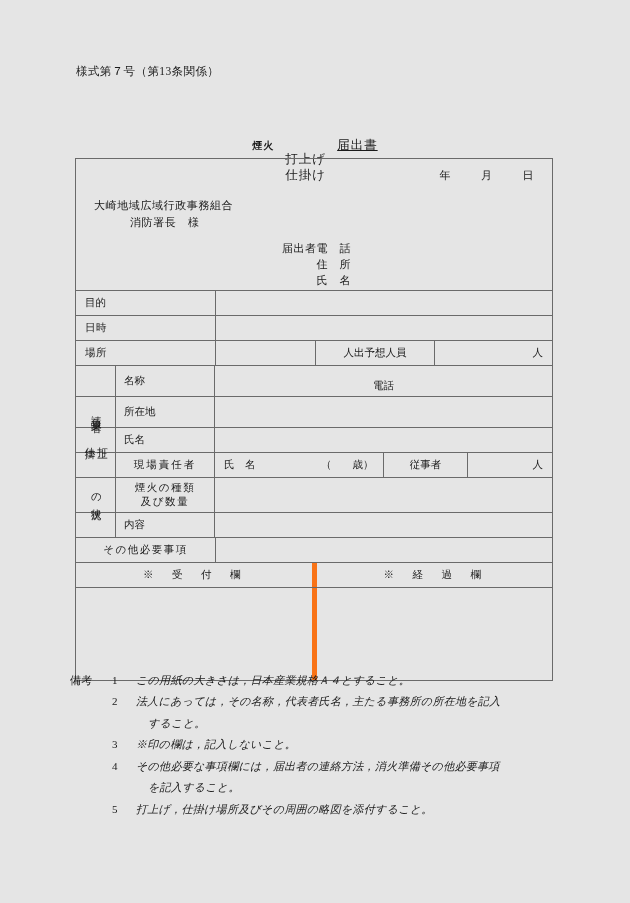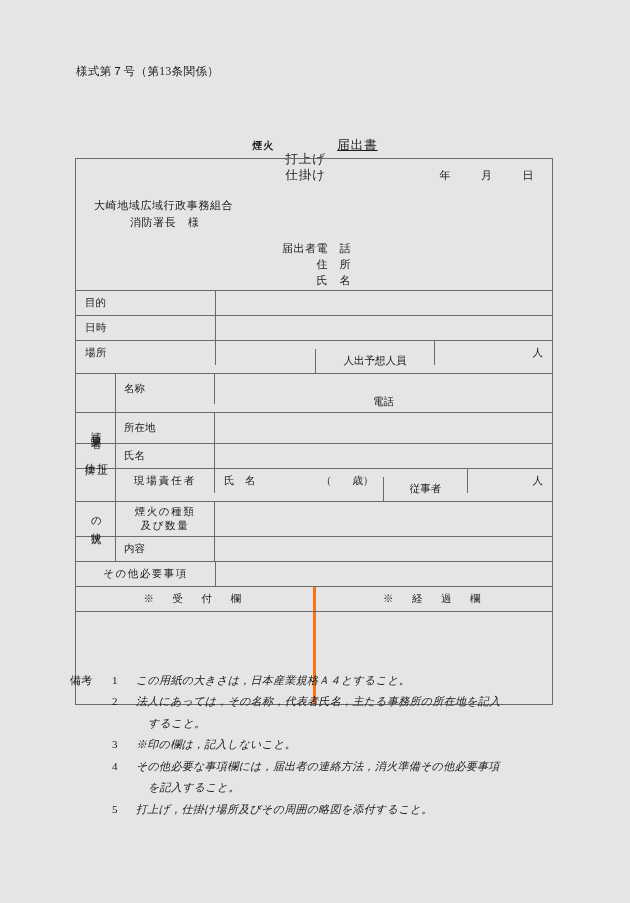--- a/index.html
+++ b/index.html
@@ -159,42 +159,42 @@
     align-items: center;
     line-height: 1.35;
     padding: 0 6px;
   }
   .sublbl.twoline span { display: block; letter-spacing: 1.6px; }
 
   .cell { flex: 1; box-sizing: border-box; }
   .cell.bl { border-left: 1px solid #6a6a6a; }
   .cell.pad { padding: 0 9px; display: flex; align-items: center; }
   .cell.rt { justify-content: flex-end; }
-  .cell.ct { justify-content: center; margin-top: 8px; }
+  .cell.ct { justify-content: center; }
 
   .h24 { height: 24px; }
   .h30 { height: 30px; }
   .h34 { height: 34px; }
 
   .w-fixed-93 { width: 93px; min-width: 93px; }
   .w-fixed-95 { width: 95px; min-width: 95px; }
   .w-fixed-62 { width: 62px; min-width: 62px; }
   .w-fixed-55 { width: 55px; min-width: 55px; }
 
   .halfhead {
     flex: 1;
     height: 24px;
     display: flex;
     align-items: center;
     justify-content: center;
     letter-spacing: 4px;
     font-size: 10.5px;
   }
   .halfbox { flex: 1; height: 92px; }
-  .divider-v { border-left: 3px solid #f97316; }
+  .divider-v { border-left: 5px solid #f97316; }
 
   
   .notes {
     position: absolute;
     left: 70px;
     top: 670px;
     width: 500px;
     font-size: 11px;
     line-height: 1.95;
     letter-spacing: 0.3px;

